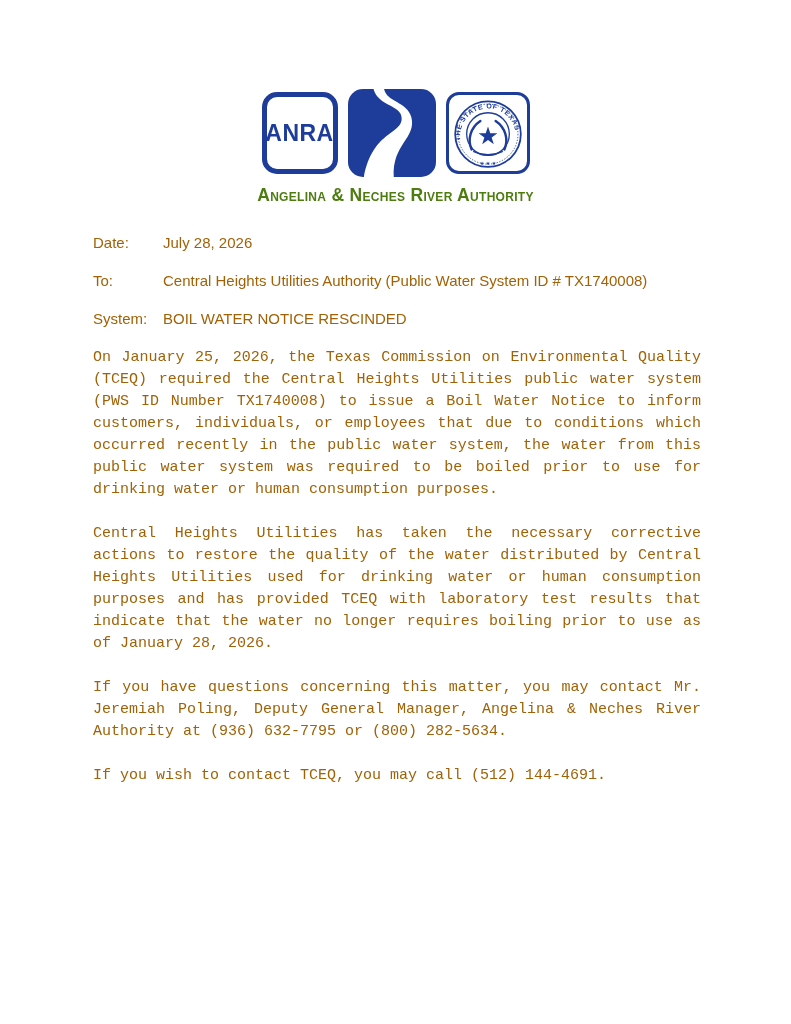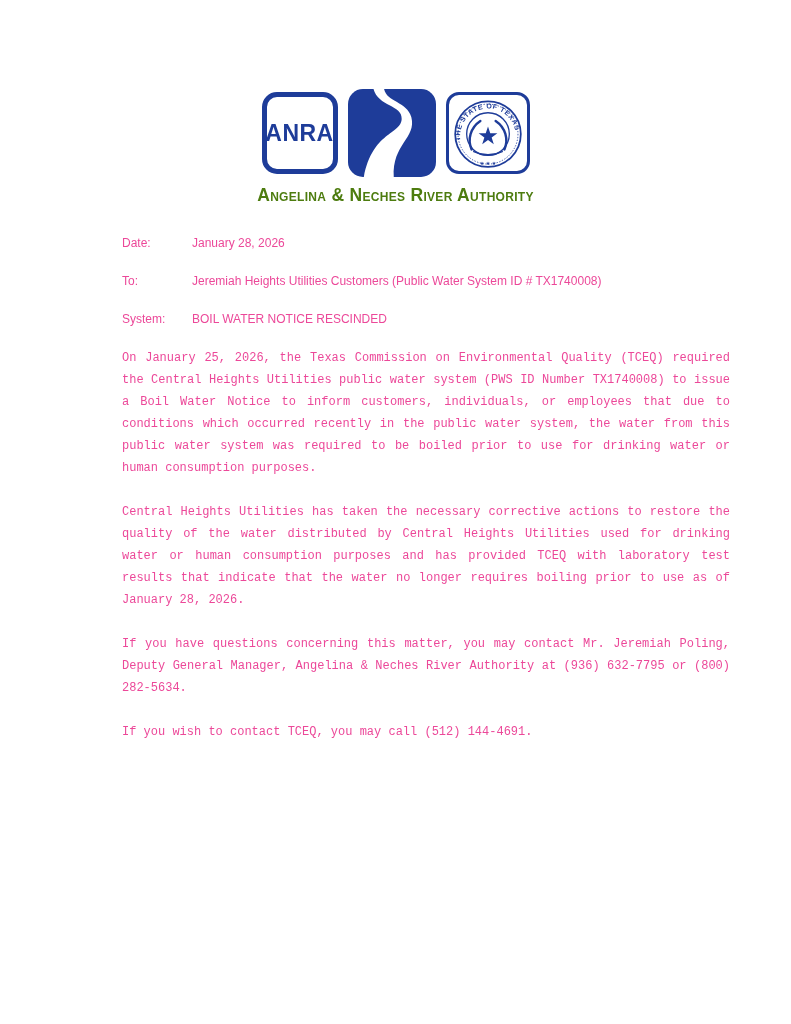--- a/index.html
+++ b/index.html
@@ -73,24 +73,23 @@
     font-size: 17.5px;
     letter-spacing: 0.3px;
   }
 
   
   .letter {
     position: absolute;
     left: 93px;
     top: 232px;
     width: 608px;
-    color: #ec4899;
-    font-size: 12px;
+    color: #a16207;
+    font-size: 15px;
     line-height: 22px;
-    margin-left: 29px;
   }
   .meta {
     margin-bottom: 17px;
   }
   .meta-row {
     display: flex;
     margin-bottom: 16px;
   }
   .meta-row:last-child {
     margin-bottom: 0;
@@ -148,25 +147,25 @@
 
     </div>
     <div class="org-name">Angelina &amp; Neches River Authority</div>
   </div>
 
   <div class="letter">
 
     <div class="meta">
       <div class="meta-row">
         <span class="meta-label">Date:</span>
-        <span class="meta-value">January 28, 2026</span>
+        <span class="meta-value">July 28, 2026</span>
       </div>
       <div class="meta-row">
         <span class="meta-label">To:</span>
-        <span class="meta-value">Jeremiah Heights Utilities Customers (Public Water System ID # TX1740008)</span>
+        <span class="meta-value">Central Heights Utilities Authority (Public Water System ID # TX1740008)</span>
       </div>
       <div class="meta-row">
         <span class="meta-label">System:</span>
         <span class="meta-value">BOIL WATER NOTICE RESCINDED</span>
       </div>
     </div>
 
     <p class="para">On January 25, 2026, the Texas Commission on Environmental Quality (TCEQ) required the Central Heights Utilities public water system (PWS ID Number TX1740008) to issue a Boil Water Notice to inform customers, individuals, or employees that due to conditions which occurred recently in the public water system, the water from this public water system was required to be boiled prior to use for drinking water or human consumption purposes.</p>
     <p class="para">Central Heights Utilities has taken the necessary corrective actions to restore the quality of the water distributed by Central Heights Utilities used for drinking water or human consumption purposes and has provided TCEQ with laboratory test results that indicate that the water no longer requires boiling prior to use as of January 28, 2026.</p>
     <p class="para">If you have questions concerning this matter, you may contact Mr. Jeremiah Poling, Deputy General Manager, Angelina &amp; Neches River Authority at (936) 632-7795 or (800) 282-5634.</p>

